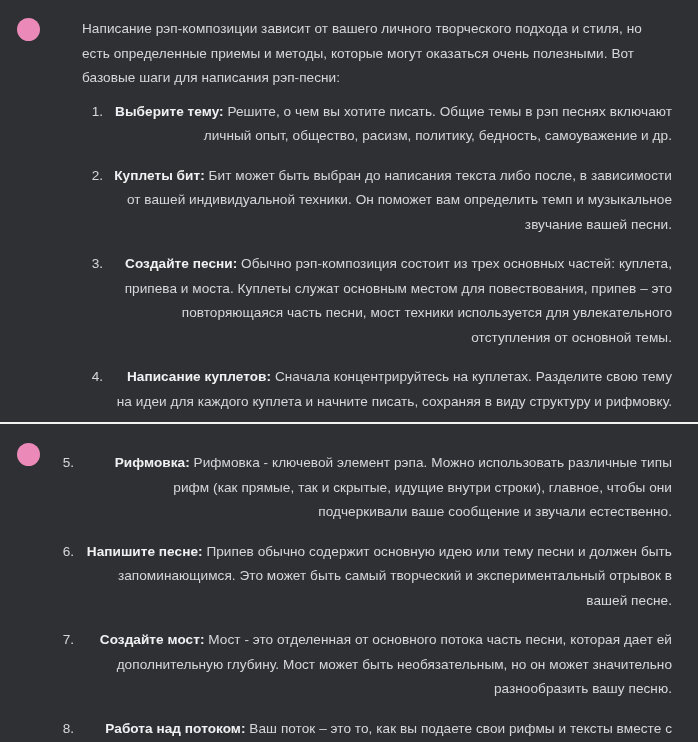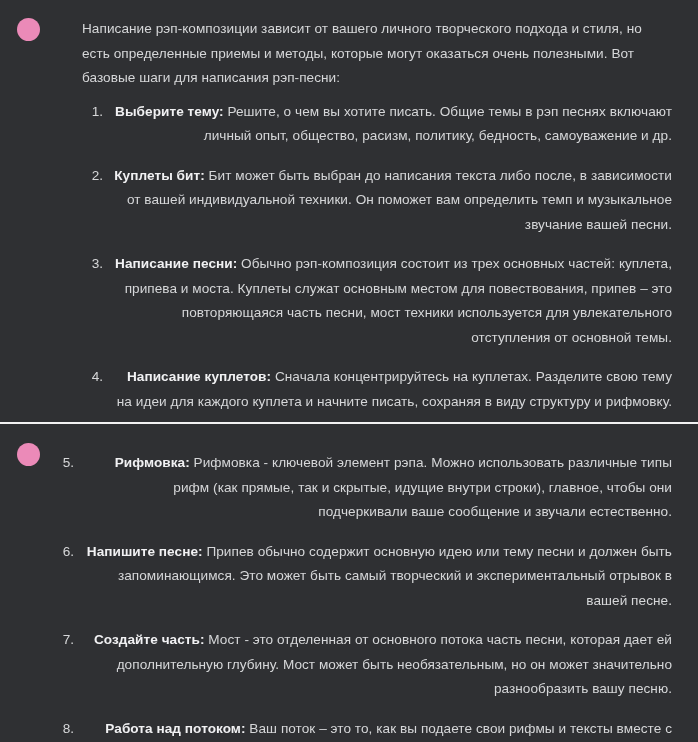--- a/index.html
+++ b/index.html
@@ -109,21 +109,21 @@
       <div class="msg-body">
         <p class="intro">Написание рэп-композиции зависит от вашего личного творческого подхода и стиля, но есть определенные приемы и методы, которые могут оказаться очень полезными. Вот базовые шаги для написания рэп-песни:</p>
         <ol class="steps" start="1">
           <li>
             <b class="strong">Выберите тему:</b><span> Решите, о чем вы хотите писать. Общие темы в рэп песнях включают личный опыт, общество, расизм, политику, бедность, самоуважение и др.</span>
           </li>
           <li>
             <b class="strong">Куплеты бит:</b><span> Бит может быть выбран до написания текста либо после, в зависимости от вашей индивидуальной техники. Он поможет вам определить темп и музыкальное звучание вашей песни.</span>
           </li>
           <li>
-            <b class="strong">Написание песни:</b><span> Обычно рэп-композиция состоит из трех основных частей: куплета, припева и моста. Куплеты служат основным местом для повествования, припев – это повторяющаяся часть песни, мост техники используется для увлекательного отступления от основной темы.</span>
+            <b class="strong">Создайте песни:</b><span> Обычно рэп-композиция состоит из трех основных частей: куплета, припева и моста. Куплеты служат основным местом для повествования, припев – это повторяющаяся часть песни, мост техники используется для увлекательного отступления от основной темы.</span>
           </li>
           <li>
             <b class="strong">Написание куплетов:</b><span> Сначала концентрируйтесь на куплетах. Разделите свою тему на идеи для каждого куплета и начните писать, сохраняя в виду структуру и рифмовку.</span>
           </li>
         </ol>
       </div>
     </div>
   </div>
 
   <div class="divider"></div>
@@ -133,21 +133,21 @@
       <div class="avatar"></div>
       <div class="msg-body">
         <ol class="steps" start="5">
           <li>
             <b class="strong">Рифмовка:</b><span> Рифмовка - ключевой элемент рэпа. Можно использовать различные типы рифм (как прямые, так и скрытые, идущие внутри строки), главное, чтобы они подчеркивали ваше сообщение и звучали естественно.</span>
           </li>
           <li>
             <b class="strong">Напишите песне:</b><span> Припев обычно содержит основную идею или тему песни и должен быть запоминающимся. Это может быть самый творческий и экспериментальный отрывок в вашей песне.</span>
           </li>
           <li>
-            <b class="strong">Создайте часть:</b><span> Мост - это отделенная от основного потока часть песни, которая дает ей дополнительную глубину. Мост может быть необязательным, но он может значительно разнообразить вашу песню.</span>
+            <b class="strong">Создайте мост:</b><span> Мост - это отделенная от основного потока часть песни, которая дает ей дополнительную глубину. Мост может быть необязательным, но он может значительно разнообразить вашу песню.</span>
           </li>
           <li>
             <b class="strong">Работа над потоком:</b><span> Ваш поток – это то, как вы подаете свои рифмы и тексты вместе с битом. Это может варьироваться в зависимости от стиля, темы и бита песни.</span>
           </li>
 
         </ol>
       </div>
     </div>
   </div>
 

